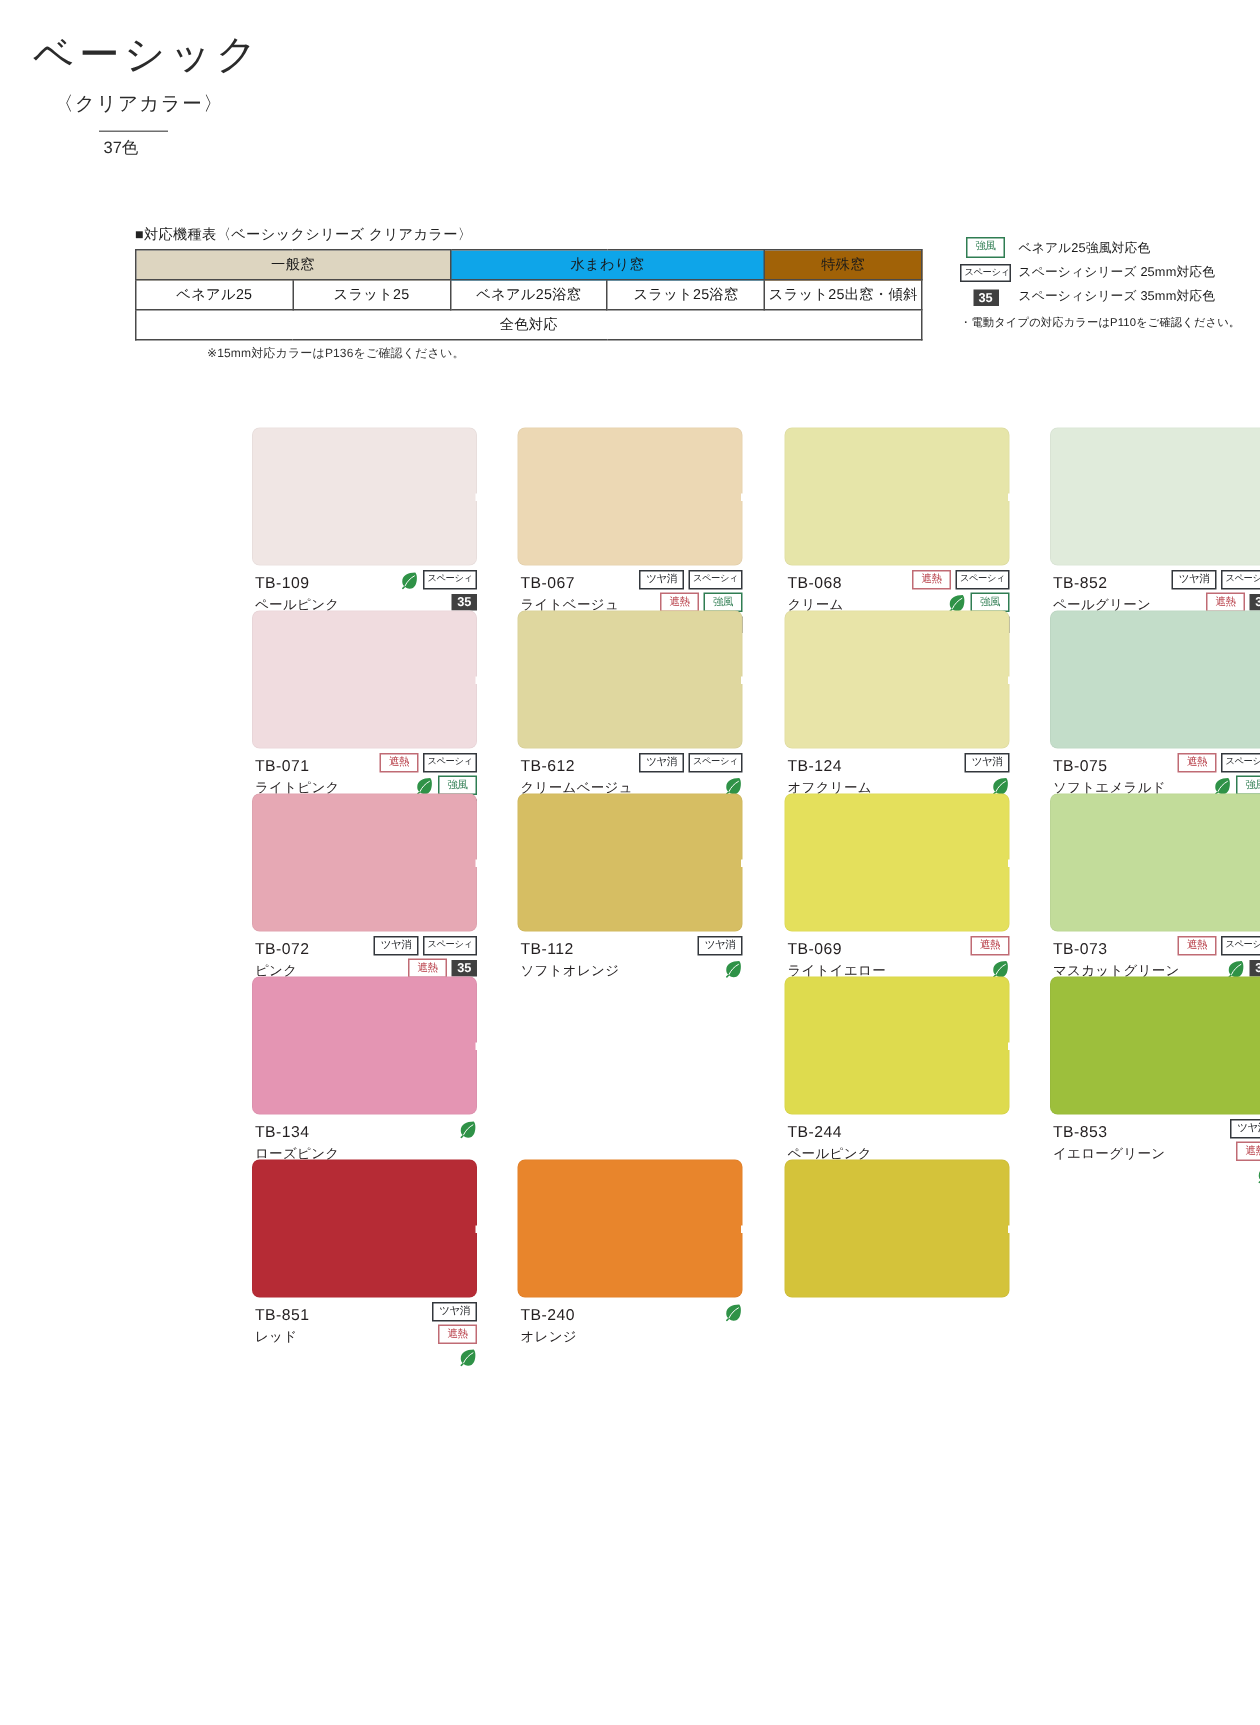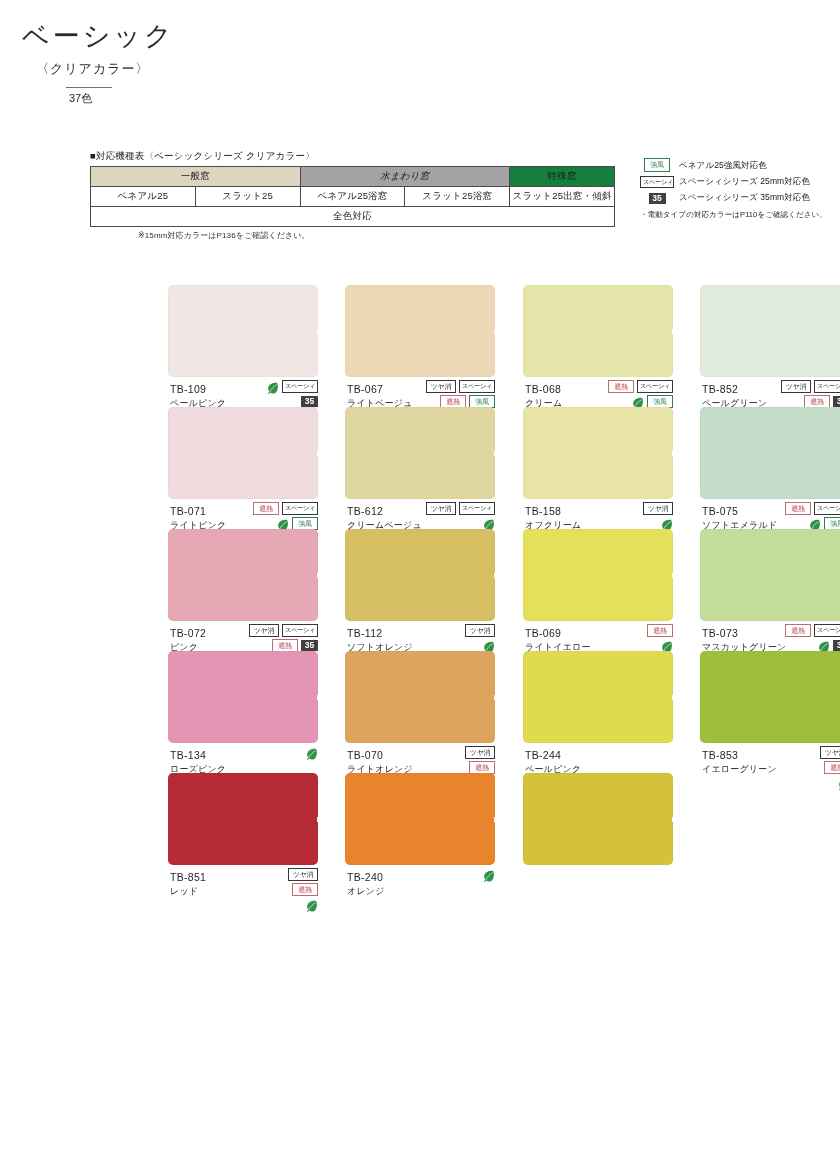--- a/index.html
+++ b/index.html
@@ -28,22 +28,22 @@
   table.compat-table td{
     border:1px solid #4a4a4a;
     text-align:center;
     font-size:9.5px;
     color:#1a1a1a;
     height:17px;
     padding:1px 0;
     letter-spacing:.2px;
   }
   td.h-general{background:#ddd5c0;}
-  td.h-water{background:#a3a3a3;font-style:italic;}
-  td.h-special{background:#15803d;font-family:Liberation Serif, serif;}
+  td.h-water{background:#0ea5e9;}
+  td.h-special{background:#a16207;font-family:Liberation Serif, serif;}
   td.allcolors{height:19px;}
   .compat-note{font-size:8px;color:#333;margin-top:3px;letter-spacing:.1px;margin-left:48px;}
 
   
   .legend{position:absolute;left:640px;top:158px;width:200px;}
   .legend-row{display:flex;align-items:flex-end;margin-bottom:4px;}
   .legend-badge{width:34px;display:flex;justify-content:center;flex:0 0 34px;}
   .legend-text{font-size:8.5px;color:#1a1a1a;margin-left:5px;letter-spacing:.1px;white-space:nowrap;}
   .legend-note{font-size:7.5px;color:#1a1a1a;margin-top:6px;letter-spacing:.1px;}
 
@@ -289,21 +289,21 @@
                     <path d="M7.4 19.6C10 14 14 10 19 7.2" stroke="#ffffff" stroke-width="1.2" fill="none" stroke-linecap="round"></path>
                   </svg></span>
               </div>
             </div>
           </div>
         </div>
         <div class="cell c2">
           <div class="chip chip-notch" style="background:#e8e4a8"></div>
           <div class="cell-info">
             <div class="cell-names">
-              <div class="code">TB-158</div>
+              <div class="code">TB-124</div>
               <div class="jname">オフクリーム</div>
             </div>
             <div class="cell-badges">
               <div class="brow">
                 <span class="badge badge-tuya">ツヤ消</span>
               </div>
               <div class="brow">
                 <span class="leaf"><svg viewBox="0 0 24 24" width="13" height="13">
                     <path d="M20 3c-9 0-16 3.6-16 11 0 2.4.9 4.4 2.3 5.8L3.5 22.6l1.3 1.3 2.9-2.9C9.1 22.2 10.9 23 13 23c6.6 0 9-6.6 9-13 0-2.7-.4-5.3-2-7z" fill="#2f9247"></path>
                     <path d="M7.4 19.6C10 14 14 10 19 7.2" stroke="#ffffff" stroke-width="1.2" fill="none" stroke-linecap="round"></path>
@@ -438,43 +438,20 @@
             <div class="cell-badges">
               <div class="brow">
                 <span class="leaf"><svg viewBox="0 0 24 24" width="13" height="13">
                     <path d="M20 3c-9 0-16 3.6-16 11 0 2.4.9 4.4 2.3 5.8L3.5 22.6l1.3 1.3 2.9-2.9C9.1 22.2 10.9 23 13 23c6.6 0 9-6.6 9-13 0-2.7-.4-5.3-2-7z" fill="#2f9247"></path>
                     <path d="M7.4 19.6C10 14 14 10 19 7.2" stroke="#ffffff" stroke-width="1.2" fill="none" stroke-linecap="round"></path>
                   </svg></span>
               </div>
             </div>
           </div>
         </div>
-        <div class="cell c1">
-          <div class="chip chip-notch" style="background:#dca45c"></div>
-          <div class="cell-info">
-            <div class="cell-names">
-              <div class="code">TB-070</div>
-              <div class="jname">ライトオレンジ</div>
-            </div>
-            <div class="cell-badges">
-              <div class="brow">
-                <span class="badge badge-tuya">ツヤ消</span>
-              </div>
-              <div class="brow">
-                <span class="badge badge-shanetsu">遮熱</span>
-              </div>
-              <div class="brow">
-                <span class="leaf"><svg viewBox="0 0 24 24" width="13" height="13">
-                    <path d="M20 3c-9 0-16 3.6-16 11 0 2.4.9 4.4 2.3 5.8L3.5 22.6l1.3 1.3 2.9-2.9C9.1 22.2 10.9 23 13 23c6.6 0 9-6.6 9-13 0-2.7-.4-5.3-2-7z" fill="#2f9247"></path>
-                    <path d="M7.4 19.6C10 14 14 10 19 7.2" stroke="#ffffff" stroke-width="1.2" fill="none" stroke-linecap="round"></path>
-                  </svg></span>
-              </div>
-            </div>
-          </div>
-        </div>
         <div class="cell c2">
           <div class="chip chip-notch" style="background:#dedb4e"></div>
           <div class="cell-info">
             <div class="cell-names">
               <div class="code">TB-244</div>
               <div class="jname">ペールピンク</div>
             </div>
             <div class="cell-badges"></div>
           </div>
         </div>

